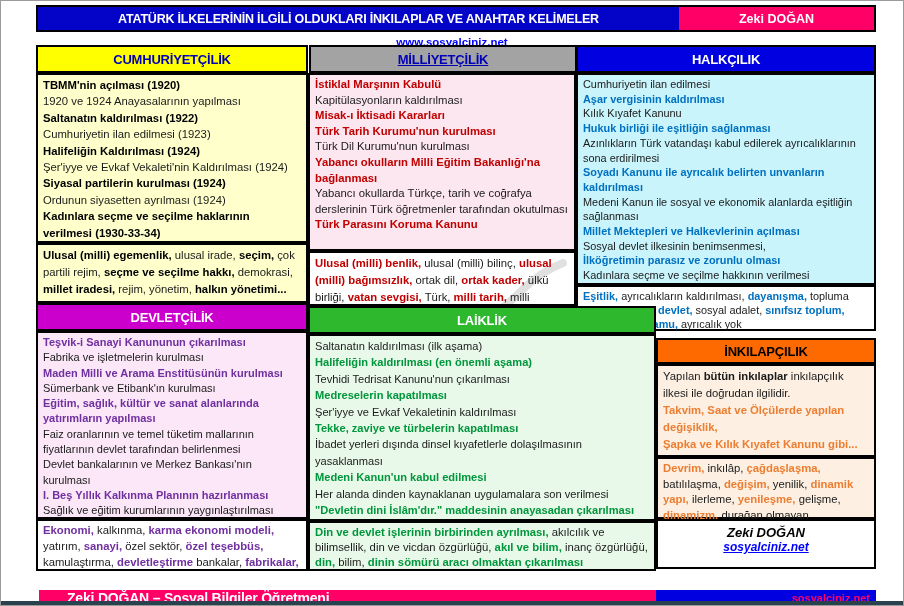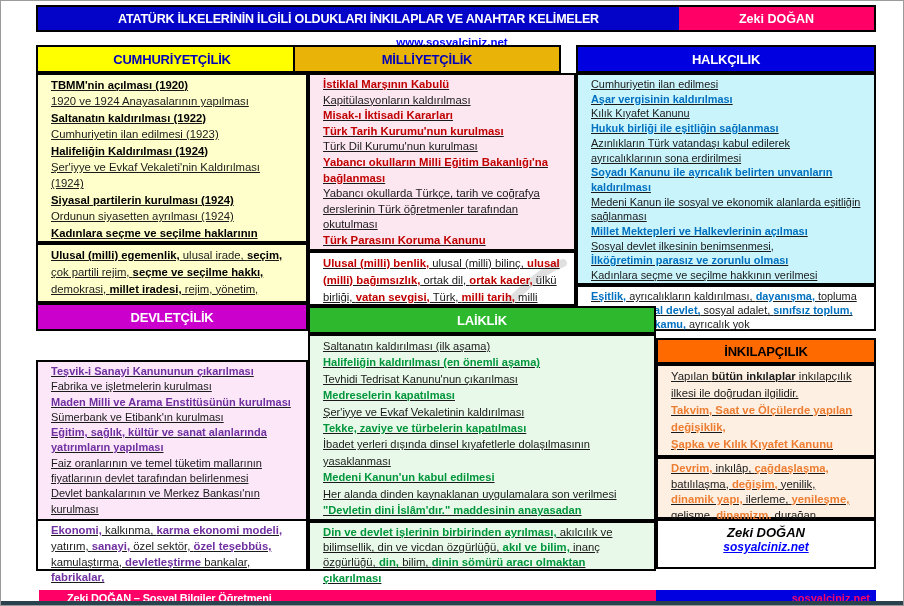--- a/index.html
+++ b/index.html
@@ -13,54 +13,54 @@
   .topbar .ttl{flex:1;display:flex;align-items:center;justify-content:center;
                color:#fff;font-weight:bold;font-size:12.5px;letter-spacing:-0.2px;white-space:nowrap;}
   .topbar .author{width:195px;background:#ff0066;display:flex;align-items:center;justify-content:center;
                   color:#fff;font-weight:bold;font-size:12.5px;}
   .linkrow{left:0;top:31px;width:100%;text-align:center;z-index:2;}
   .linkrow span{color:#0000ff;font-weight:bold;font-size:11.5px;text-decoration:underline;cursor:pointer;}
   
   .colhead{height:28px;display:flex;align-items:center;justify-content:center;
            font-weight:bold;font-size:13px;letter-spacing:-0.2px;z-index:2;}
   .h-cum{left:35px;top:44px;width:272px;background:#ffff00;color:#0000b8;}
-  .h-mil{left:292px;top:44px;width:268px;background:#eab308;color:#0000b8;}
+  .h-mil{left:308px;top:44px;width:268px;background:#a3a3a3;color:#0000b8;text-decoration:underline;}
   .h-hal{left:575px;top:44px;width:300px;background:#0000e0;color:#fff;}
   .h-dev{left:35px;top:302px;width:272px;background:#cc00cc;color:#fff;}
   .h-lai{left:307px;top:305px;width:348px;background:#2eb82e;color:#fff;}
   .h-ink{left:655px;top:337px;width:220px;height:26px;background:#ff6a00;color:#000000;}
   
-  .content{padding:2px 13px;font-size:11.3px;line-height:16px;z-index:1;text-decoration:underline;}
+  .content{padding:2px 5px;font-size:11.3px;line-height:16px;z-index:1;}
   .cum-c{left:35px;top:72px;width:272px;height:170px;background:#ffffcc;line-height:16.4px;}
   .cum-k{left:35px;top:242px;width:272px;height:60px;background:#ffffcc;line-height:16.8px;}
   .mil-c{left:307px;top:72px;width:268px;height:178px;background:#fce7f0;line-height:15.6px;}
   .mil-k{left:307px;top:250px;width:268px;height:55px;background:transparent;line-height:16.8px;}
   .hal-c{left:575px;top:72px;width:300px;height:212px;background:#c9f4fb;font-size:10.9px;line-height:14.7px;}
   .hal-k{left:575px;top:284px;width:300px;height:46px;background:transparent;font-size:10.9px;line-height:14.2px;}
-  .dev-c{left:35px;top:330px;width:272px;height:188px;background:#fbe7f8;font-size:11px;line-height:15.3px;margin-top:29px;}
+  .dev-c{left:35px;top:330px;width:272px;height:188px;background:#fbe7f8;font-size:11px;line-height:15.3px;}
   .dev-k{left:35px;top:518px;width:272px;height:52px;background:#fff;line-height:15.8px;}
   .lai-c{left:307px;top:333px;width:348px;height:187px;background:#e9f9e9;font-size:11.1px;line-height:16.4px;}
   .lai-k{left:307px;top:520px;width:348px;height:50px;background:#e9f9e9;line-height:15.2px;}
   .ink-c{left:655px;top:363px;width:220px;height:93px;background:#fdf0e2;line-height:17px;}
   .ink-k{left:655px;top:456px;width:220px;height:62px;background:#fdf0e2;line-height:15.5px;}
   .credit{left:655px;top:518px;width:220px;height:50px;background:#fff;text-align:center;padding-top:4px;z-index:1;}
   .credit .nm{font-weight:bold;font-style:italic;font-size:13px;color:#000;}
   .credit .st{font-weight:bold;font-style:italic;font-size:12px;color:#0000ff;text-decoration:underline;cursor:pointer;}
   
   .hl{font-weight:bold;}
   .hl2{font-weight:bold;color:#1a1a1a;}
   .cum-c .hl,.cum-k .hl{color:#000;}
   .mil-c .hl,.mil-k .hl{color:#c00000;}
   .hal-c .hl,.hal-k .hl{color:#0070c0;}
   .dev-c .hl,.dev-k .hl{color:#7030a0;}
   .lai-c .hl,.lai-k .hl{color:#00963c;}
   .ink-c .hl,.ink-k .hl{color:#ed7d31;}
   
   .fbar{left:38px;top:589px;width:837px;height:16px;background:#ff0066;display:flex;align-items:center;z-index:2;}
-  .fbar .fl{flex:1;color:#fff;font-weight:bold;font-size:11px;padding-left:28px;letter-spacing:-0.2px;white-space:nowrap;}
+  .fbar .fl{flex:1;color:#fff;font-weight:bold;font-size:14px;padding-left:28px;letter-spacing:-0.2px;white-space:nowrap;}
   .fbar .fr{width:220px;height:100%;background:#0000e0;color:#ff0066;font-weight:bold;font-size:11px;
             display:flex;align-items:center;justify-content:flex-end;padding-right:6px;box-sizing:border-box;cursor:pointer;}
   .edge{left:0;bottom:0;width:100%;height:4px;background:#29424d;z-index:3;}
   .wm{left:400px;top:240px;width:170px;height:110px;z-index:0;pointer-events:none;}
 </style>
 </head>
 <body>
 
 <div class="page">
 

